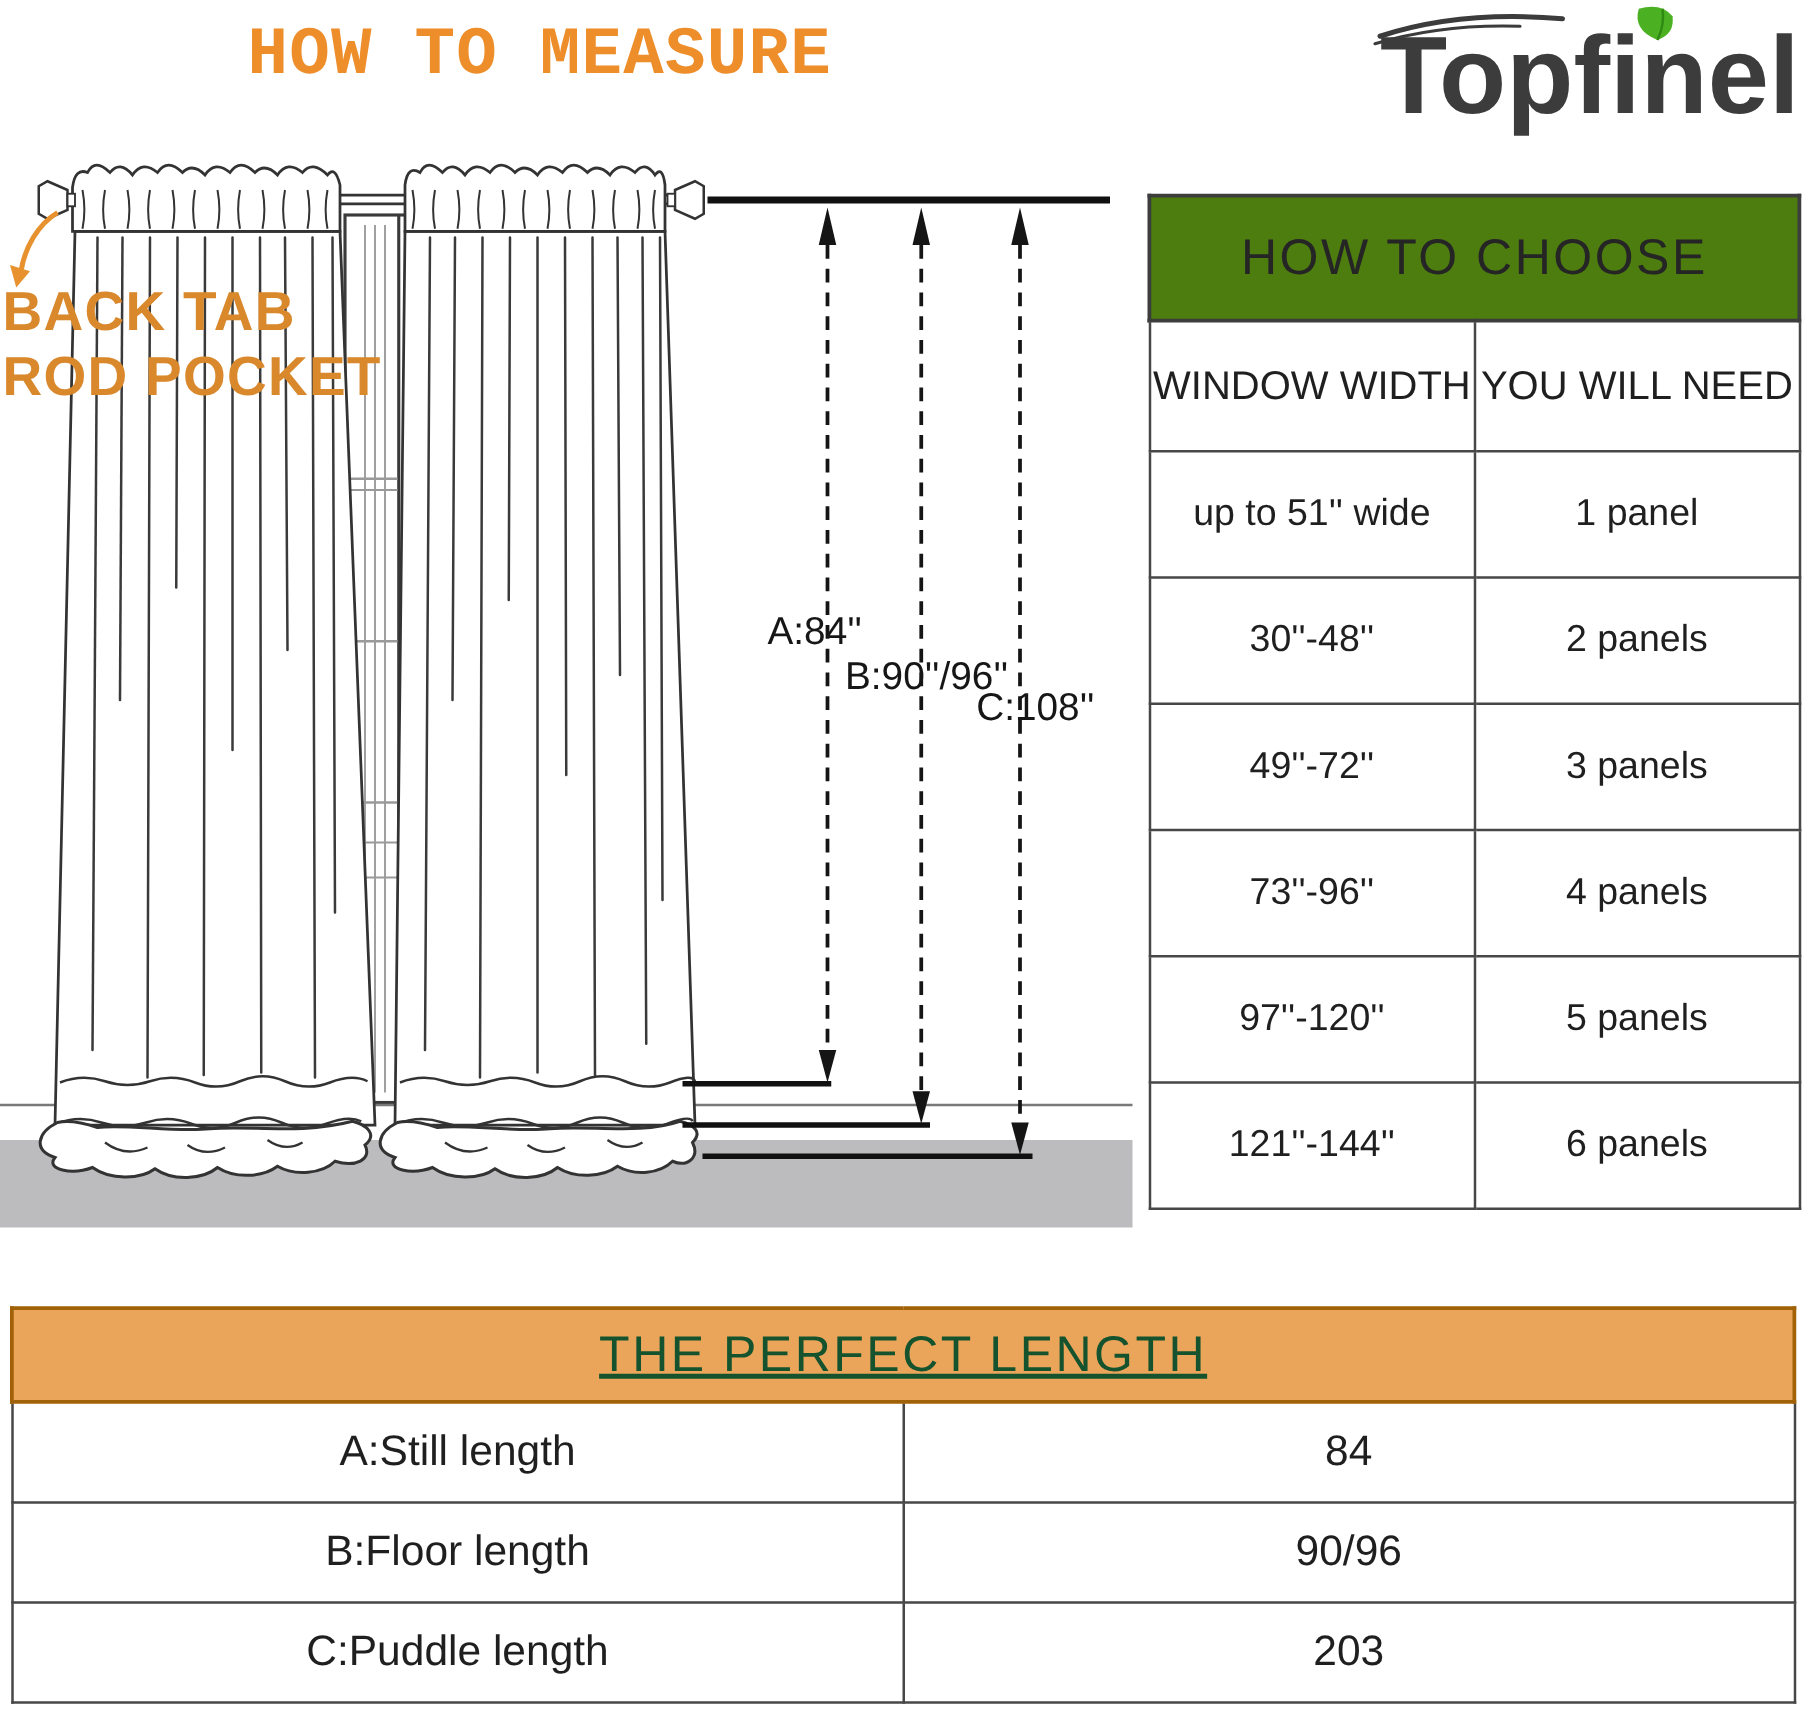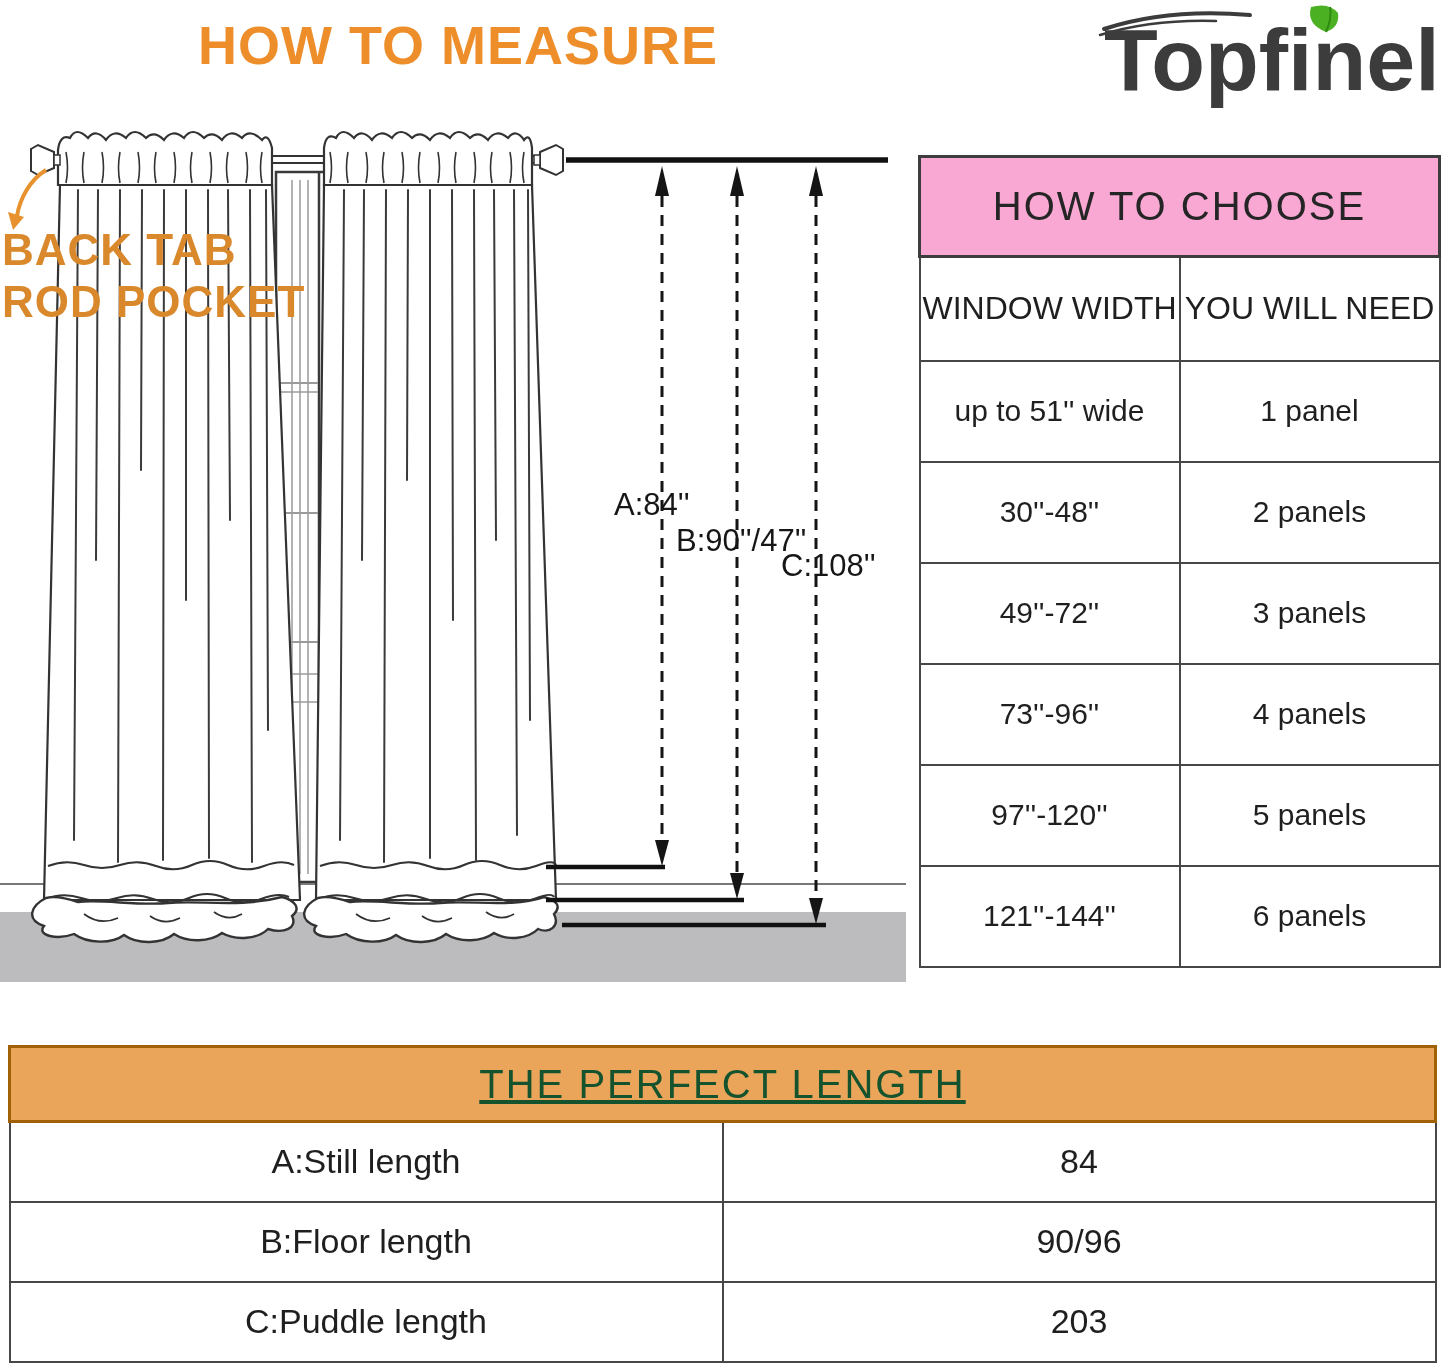--- a/index.html
+++ b/index.html
@@ -3,21 +3,21 @@
 <meta charset="utf-8">
 <style>
   * { margin:0; padding:0; box-sizing:border-box; }
   body { background:#ffffff; font-family:"Liberation Sans", sans-serif; }
   #stage {
     position:relative; width:1445px; height:1369px; background:#fff; overflow:hidden;
   }
   .page-title {
     position:absolute; left:198px; top:14px;
     font-size:54px; font-weight:bold; letter-spacing:1px;
-    color:#EE8E2B; white-space:nowrap;
+    color:#EE8E2B; white-space:nowrap;font-family:Liberation Mono, monospace;
   }
   .logo-wrap { position:absolute; left:1098px; top:2px; width:347px; height:108px; }
   .diagram-svg { position:absolute; left:0; top:0; width:915px; height:1000px; }
   .rod-label {
     position:absolute; left:2px; top:224px;
     font-size:44px; font-weight:bold; color:#D9882C;
     line-height:1.18; letter-spacing:1px; white-space:nowrap;
   }
   .measure-label {
     position:absolute; font-size:31px; color:#161616; white-space:nowrap;
@@ -26,21 +26,21 @@
   .measure-label.b { left:676px; top:523px; }
   .measure-label.c { left:781px; top:548px; }
 
   table.grid { border-collapse:collapse; table-layout:fixed; }
   table.grid th, table.grid td {
     border:2px solid #474747; text-align:center; vertical-align:middle;
     color:#1f1f1f; font-weight:normal; background:#fff;
   }
   .choose-table { position:absolute; left:918px; top:155px; width:523px; }
   .choose-table th.band {
-    height:100px; background:#f9a8d4; font-size:40px; letter-spacing:2px; color:#252525;
+    height:100px; background:#4d7c0f; font-size:40px; letter-spacing:2px; color:#252525;
     border:3px solid #3d3d3d;
   }
   .choose-table td.colhead { height:104px; font-size:32px; }
   .choose-table td { height:101px; font-size:30px; }
 
   .length-table { position:absolute; left:8px; top:1045px; width:1429px; }
   .length-table th.band {
     height:75px; background:#EAA55B; font-size:40px; letter-spacing:2px; color:#14532d;
     border:3px solid #a16207;
     text-decoration:underline;
@@ -171,21 +171,21 @@
       <polygon points="8,212 24,217 13,230" fill="#E8922F"></polygon>
     </g>
   </svg>
 
   <div class="rod-label">
     <div>BACK TAB</div>
     <div>ROD POCKET</div>
   </div>
 
   <div class="measure-label a">A:84''</div>
-  <div class="measure-label b">B:90''/47''</div>
+  <div class="measure-label b">B:90''/96''</div>
   <div class="measure-label c">C:108''</div>
 
   <table class="grid choose-table">
     <tbody>
       <tr>
         <th class="band" colspan="2">HOW TO CHOOSE</th>
       </tr>
       <tr>
         <td class="colhead">WINDOW WIDTH</td>
         <td class="colhead">YOU WILL NEED</td>

